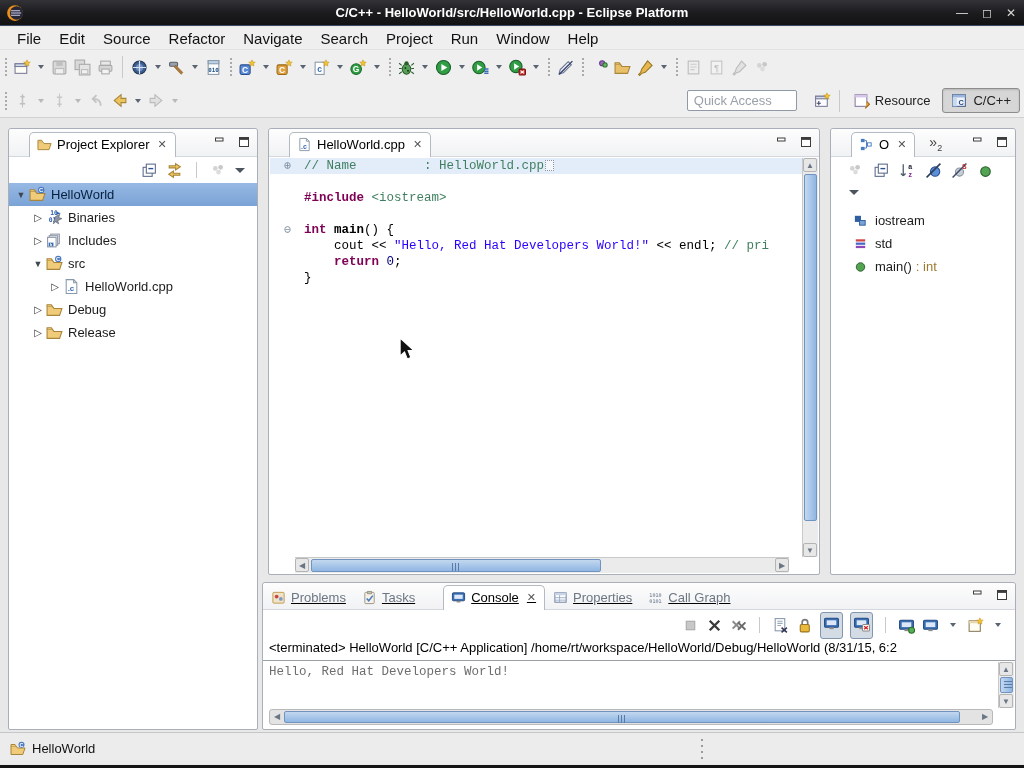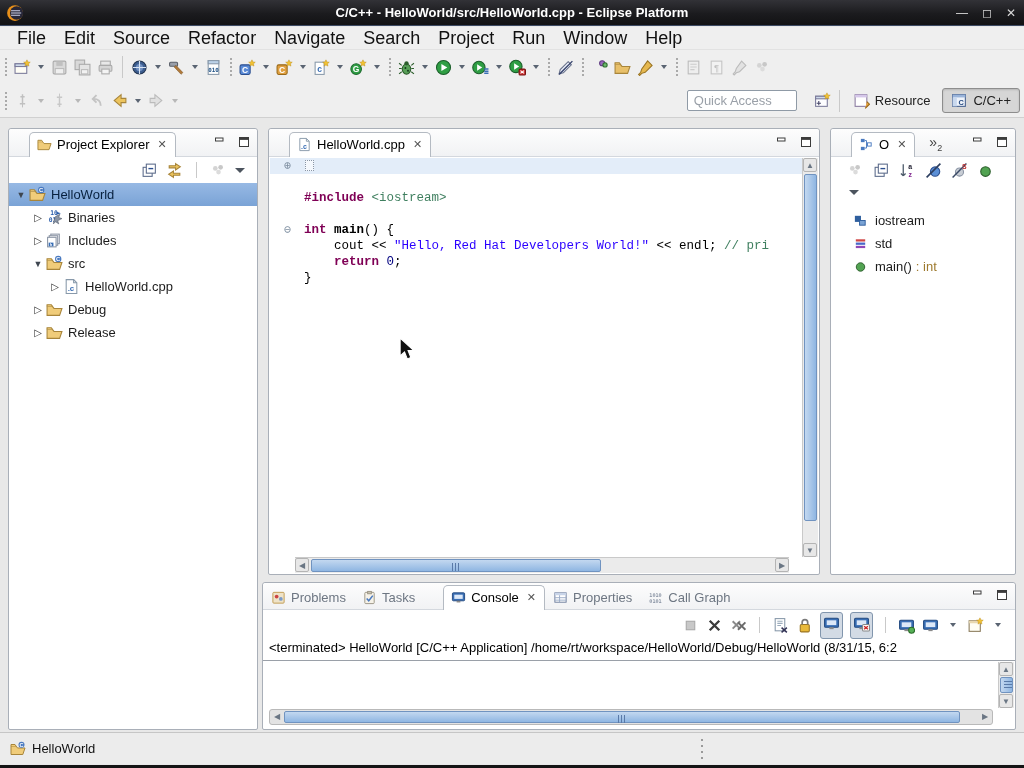--- a/index.html
+++ b/index.html
@@ -13,21 +13,21 @@
   .titlebar .ttext { position:absolute; left:0; right:0; text-align:center; color:#fff;
     font-size:13px; font-weight:bold; }
   .winbtns { position:absolute; right:8px; top:0; height:26px; display:flex; gap:14px;
     align-items:center; color:#d8d8d8; font-size:12px; }
   .winbtns span { cursor:default; }
   .logo { margin-left:6px; z-index:2; }
 
   
   .menubar { position:absolute; left:0; top:27px; width:1024px; height:23px; background:#efefef;
     display:flex; align-items:center; padding-left:8px; border-bottom:1px solid #e2e2e2;}
-  .menu-item { padding:2px 9px; font-size:18px; color:#111; }
+  .menu-item { padding:2px 9px; font-size:15px; color:#111; }
 
   
   .tbrow { position:absolute; left:0; width:1024px; background:#efefef; display:flex; align-items:center; }
   #tb1 { top:50px; height:34px; }
   #tb2 { top:84px; height:34px; border-bottom:1px solid #d0d0d0; }
   .grip { width:7px; height:20px; margin:0 2px;
     background-image:radial-gradient(circle,#aaa 1px,transparent 1.2px);
     background-size:4px 4px; background-position:center; background-repeat:repeat-y; }
   .vsep { width:1px; height:22px; background:#c9c9c9; margin:0 5px; }
   .tbtn { display:flex; align-items:center; padding:3px 3px; border-radius:3px; }
@@ -104,21 +104,21 @@
   .tri-down { width:0; height:0; border-left:5px solid transparent; border-right:5px solid transparent;
     border-top:5px solid #4c545e; }
   .oitem { height:23px; display:flex; align-items:center; gap:7px; padding-left:22px; font-size:13px; color:#1c1c1c; }
   .osuffix { color:#9e7a2e; }
   .stack2 { font-size:14px; color:#444; margin-left:14px; padding-bottom:3px; }
   .stack2 sub { font-size:9px; }
 
   
   #consolep { left:262px; top:582px; width:754px; height:148px; }
   .ctabs { height:27px; display:flex; align-items:flex-end; background:linear-gradient(180deg,#fdfdfd,#f1f2f4);
-    border-bottom:1px solid #d4d8de; border-radius:3px 3px 0 0; }
+    border-bottom:1px solid #d4d8de; border-radius:3px 3px 0 0;text-decoration:underline; }
   .ctool { height:30px; display:flex; align-items:center; justify-content:flex-end; gap:7px; padding-right:10px; }
   .ctool .pressed { background:#d3dbe5; border:1px solid #8296ad; border-radius:3px; padding:2px; }
   .cstatus { height:18px; font-size:13px; color:#000; padding-left:6px; white-space:nowrap; overflow:hidden; }
   .csep { border-top:1px solid #9aa0a8; margin-top:2px; }
   .cout { position:absolute; left:1px; right:17px; top:79px; height:46px; background:#fff; overflow:hidden;
     font-family:"Liberation Mono", monospace; font-size:12.5px; color:#6e6e6e; padding:3px 0 0 5px; white-space:pre; }
   .cvsb { position:absolute; right:1px; top:79px; height:46px; width:16px; background:#ebebeb; border-left:1px solid #c9c9c9;}
 
   
   .statusbar { position:absolute; left:0; top:732px; width:1024px; height:32px; background:#ececec;
@@ -616,21 +616,21 @@
         </span>
       <span class="ic">
           <svg viewBox="0 0 14 14">
             <rect x="2.5" y="2.5" width="9" height="9" fill="#fff" stroke="#3c3c3c"></rect>
             <rect x="2.5" y="2.5" width="9" height="2.4" fill="#3c3c3c"></rect>
           </svg>
         </span>
     </div>
   </div>
   <div id="codewrap">
-      <div class="cline hl"><span class="foldm">⊕</span><span class="foldbox"></span></div>
+      <div class="cline hl"><span class="foldm">⊕</span><span class="tk-cm">// Name         : HelloWorld.cpp</span><span class="foldbox"></span></div>
       <div class="cline"></div>
       <div class="cline"><span class="tk-kw">#include</span><span class="tk-pl"> </span><span class="tk-hdr">&lt;iostream&gt;</span></div>
       <div class="cline"></div>
       <div class="cline"><span class="foldm">⊖</span><span class="tk-kw">int</span><span class="tk-pl"> </span><span class="tk-fn">main</span><span class="tk-pl">() {</span></div>
       <div class="cline"><span class="tk-pl">    cout &lt;&lt; </span><span class="tk-str">"Hello, Red Hat Developers World!"</span><span class="tk-pl"> &lt;&lt; </span><span class="tk-endl">endl</span><span class="tk-pl">; </span><span class="tk-cm">// pri</span></div>
       <div class="cline"><span class="tk-pl">    </span><span class="tk-kw">return</span><span class="tk-pl"> </span><span class="tk-num">0</span><span class="tk-pl">;</span></div>
       <div class="cline"><span class="tk-pl">}</span></div>
     </div>
   <div class="vsb">
     <div class="sbtn" style="top:0;left:0">▲</div>
@@ -882,20 +882,21 @@
         <svg viewBox="0 0 16 16">
           <rect x="2" y="3.5" width="10.5" height="10" fill="#fffef4" stroke="#8a7a5a"></rect>
           <rect x="2" y="3.5" width="10.5" height="2.4" fill="#e8d8b0"></rect>
           <path d="M12.2 0.8l.9 2 2.2.2-1.7 1.5.5 2.2-1.9-1.1-1.9 1.1.5-2.2L9.1 3l2.2-.2z" fill="#f2c233" stroke="#b8860b" stroke-width=".4"></path>
         </svg>
       </span>
       <span class="chev"></span>
   </div>
   <div class="cstatus">&lt;terminated&gt; HelloWorld [C/C++ Application] /home/rt/workspace/HelloWorld/Debug/HelloWorld (8/31/15, 6:2</div>
   <div class="csep"></div>
+  <div class="cout">Hello, Red Hat Developers World!</div>
   <div class="cvsb">
     <div class="sbtn" style="top:0;left:0">▲</div>
     <div class="thumb" style="left:1px;right:1px;top:15px;height:16px">
         <div class="vgrip"></div>
       </div>
     <div class="sbtn" style="bottom:0;left:0">▼</div>
   </div>
   <div class="hsb" style="left:6px;right:22px;bottom:4px;border:1px solid #b9b9b9;border-radius:3px;background:#e3e3e3">
     <div class="sbtn" style="left:0;top:0;border:none;background:transparent">◀</div>
     <div class="thumb h" style="top:1px;bottom:1px;left:14px;right:32px">

